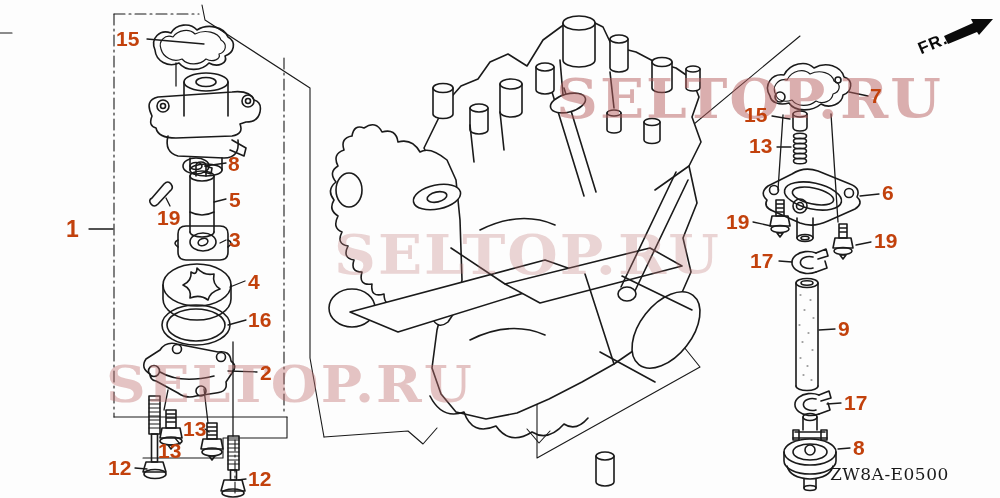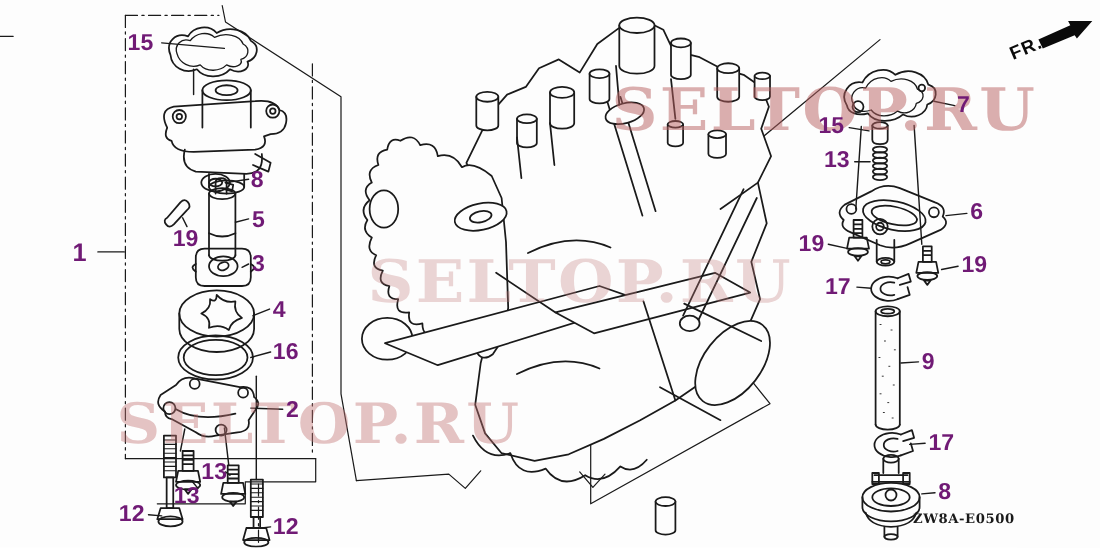--- a/index.html
+++ b/index.html
@@ -4,23 +4,23 @@
 <style>
   html,body{margin:0;padding:0;background:#fff;}
   #canvas{position:relative;width:1000px;height:498px;background:#fdfdfd;overflow:hidden;
           font-family:"Liberation Sans",sans-serif;}
   #lineart{position:absolute;left:0;top:0;z-index:1;}
   .wm{position:absolute;z-index:2;font-family:"DejaVu Serif",serif;font-weight:bold;
       white-space:nowrap;letter-spacing:2px;pointer-events:none;transform:scaleY(.92);}
   .wm1{left:556px;top:66px;font-size:58px;color:rgba(183,95,95,.50);}
   .wm2{left:334px;top:222px;font-size:58px;color:rgba(196,126,126,.32);}
   .wm3{left:106px;top:352px;font-size:55px;color:rgba(192,115,115,.42);}
-  .callout{position:absolute;z-index:3;font-weight:bold;font-size:21px;color:#701a75;cursor:pointer;line-height:1;}
+  .callout{position:absolute;z-index:3;font-weight:bold;font-size:21px;color:#c2410c;cursor:pointer;line-height:1;}
   .code{position:absolute;z-index:3;left:830px;top:464px;font-family:"DejaVu Serif",serif;
-        font-weight:700;font-size:12px;letter-spacing:.5px;color:#1a1a1a;}
+        font-weight:400;font-size:17px;letter-spacing:.5px;color:#1a1a1a;}
   .fr{position:absolute;z-index:3;left:919px;top:40px;font-weight:bold;font-size:17px;color:#0a0a0a;
       transform:rotate(-23deg);transform-origin:left center;letter-spacing:1px;}
 </style>
 </head>
 <body>
 
 <div id="canvas">
 
 <svg id="lineart" width="1000" height="498" viewBox="0 0 1000 498" fill="none" stroke="#1a1a1a" stroke-width="1.6" stroke-linejoin="round" stroke-linecap="round">
 

